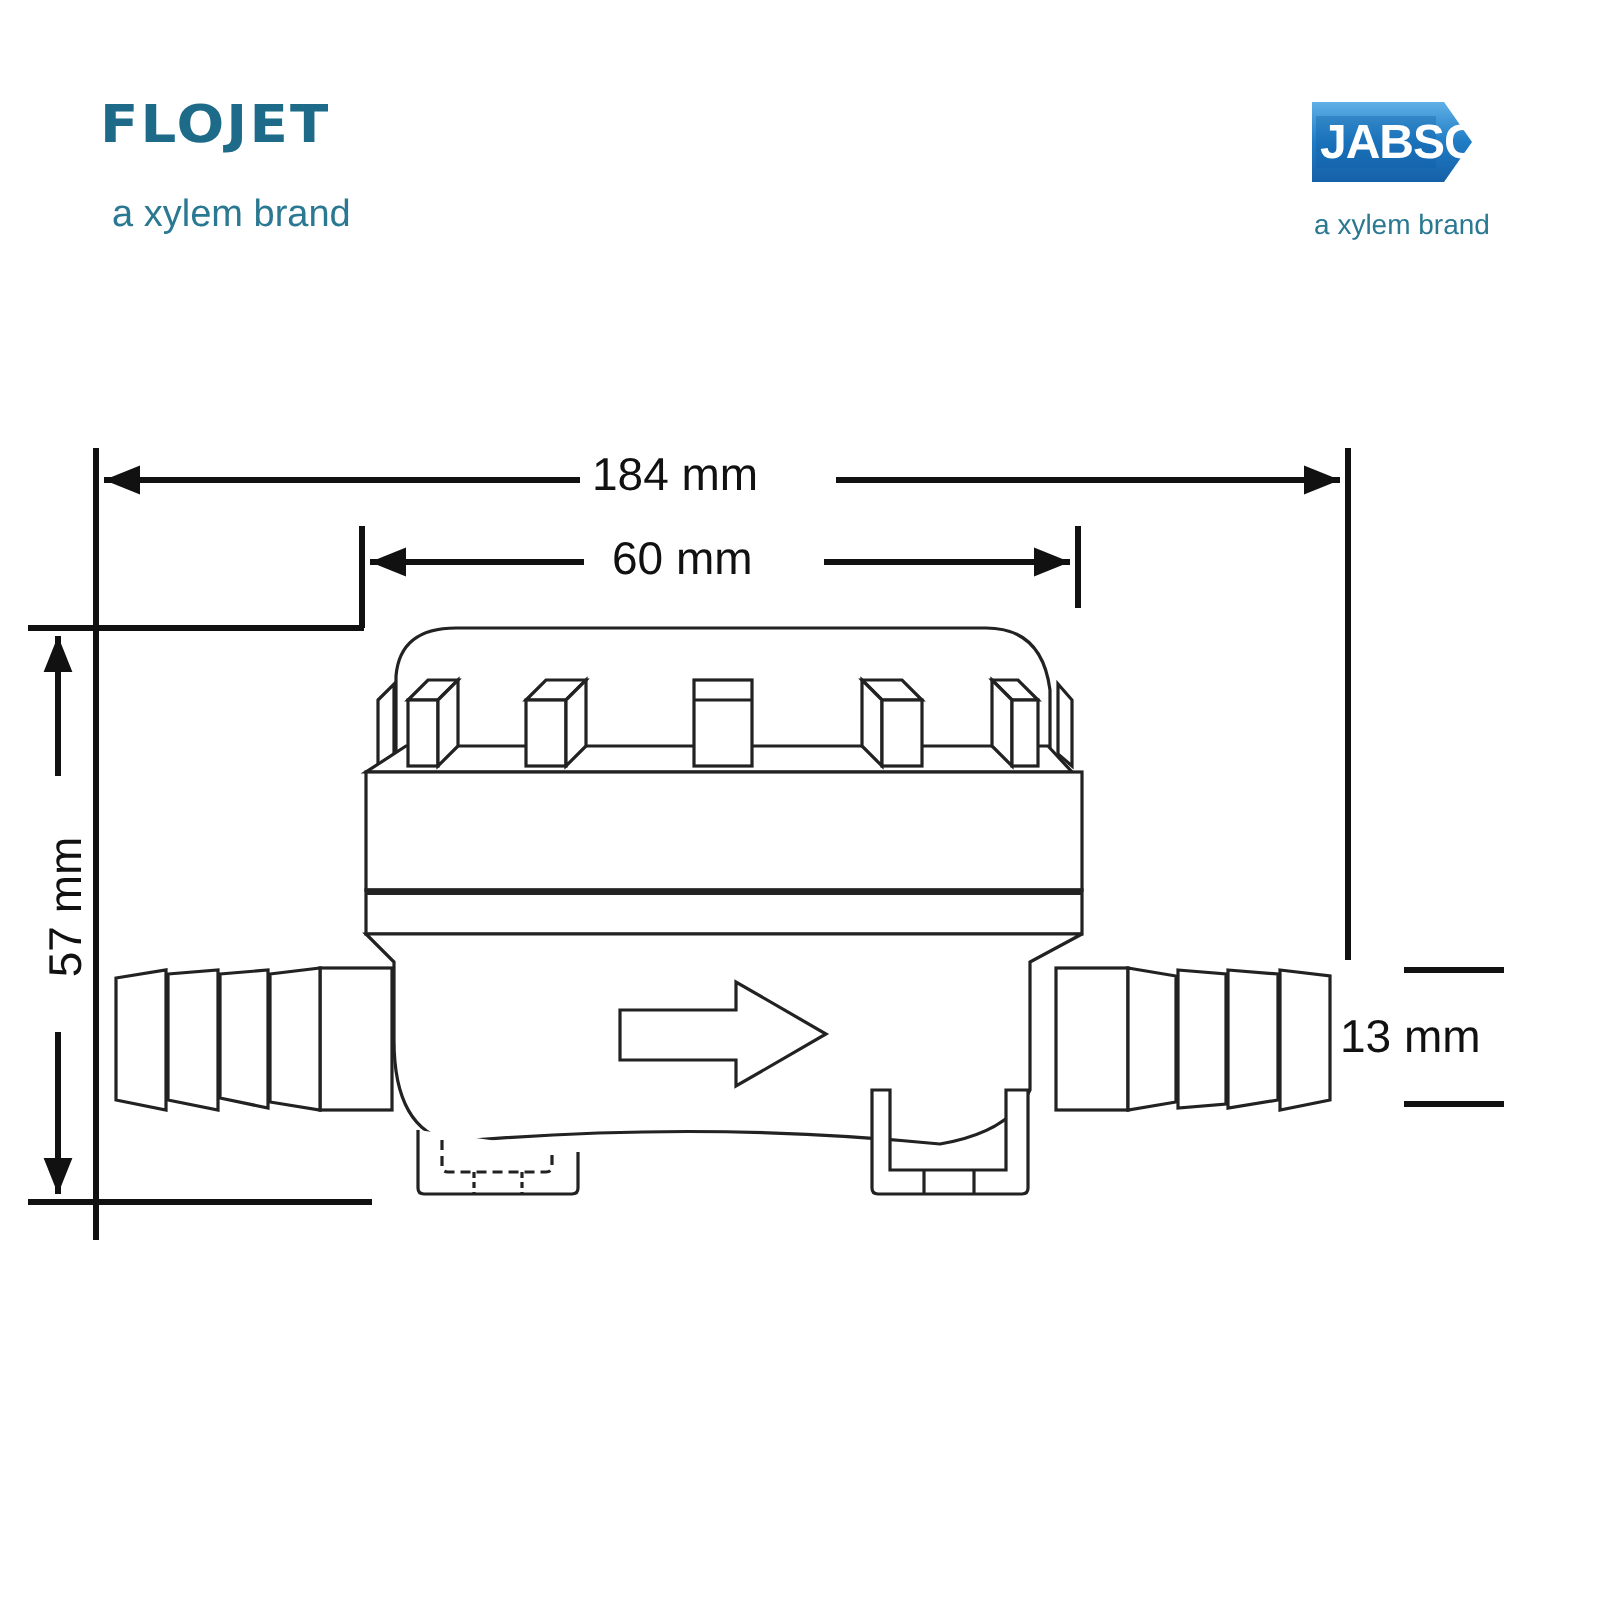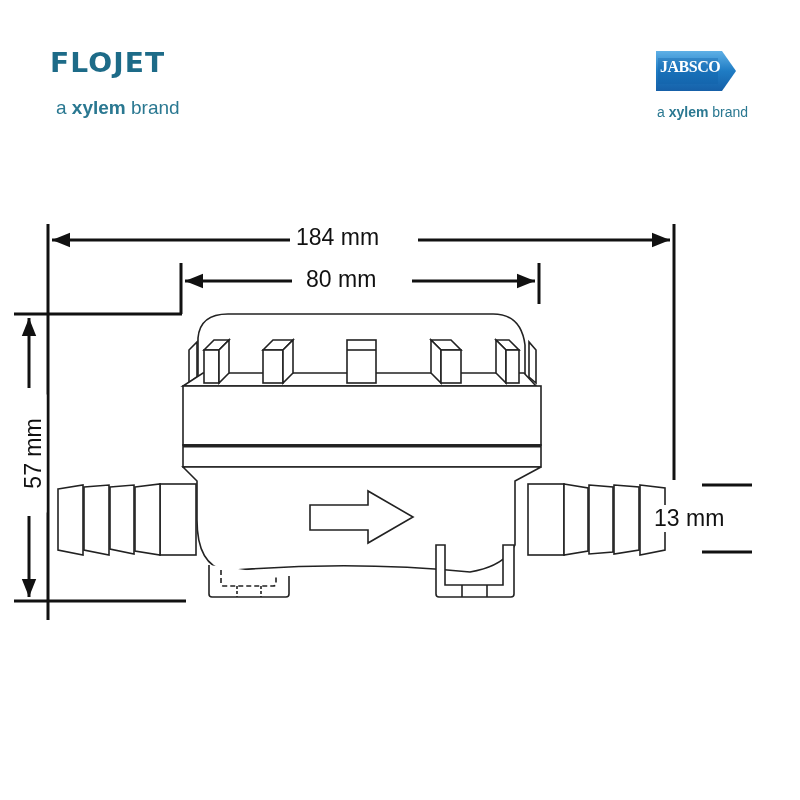--- a/index.html
+++ b/index.html
@@ -1,22 +1,22 @@
 <!DOCTYPE html>
 <html><head>
 <meta charset="utf-8">
 <style>
   html, body { margin: 0; padding: 0; background: #ffffff; }
   body { width: 800px; height: 800px; position: relative; overflow: hidden; font-family: "Liberation Sans", sans-serif; }
   .abs { position: absolute; }
   .flojet-logo { left: 50px; top: 48px; font-family: "DejaVu Sans", sans-serif; font-weight: bold; font-size: 26px; letter-spacing: 1px; color: #1d6b88; transform: scaleX(1.08); transform-origin: left; }
   .xylem-left { left: 56px; top: 97px; font-size: 19px; color: #2a7891; }
-  .xylem-left b, .xylem-right b { font-weight: bold; }
+  .xylem-left b, .xylem-right b { font-weight: normal; }
   .jabsco-badge { left: 656px; top: 51px; width: 80px; height: 40px; }
-  .jabsco-text { left: 660px; top: 58px; font-family: Liberation Serif, serif; font-weight: bold; font-size: 16px; color: #ffffff; letter-spacing: -0.5px; }
+  .jabsco-text { left: 660px; top: 58px; font-family: Liberation Sans, sans-serif; font-weight: bold; font-size: 24px; color: #ffffff; letter-spacing: -0.5px; }
   .xylem-right { left: 657px; top: 104px; font-size: 14px; color: #2a7891; }
   .dim-label { font-size: 23px; color: #111; background: #fff; padding: 0 4px; }
   svg.drawing { position: absolute; left: 0; top: 0; }
 </style>
 </head>
 <body>
 
 <div class="abs flojet-logo">FLOJET</div>
 <div class="abs xylem-left"><span>a </span><b>xylem</b><span> brand</span></div>
 
@@ -116,15 +116,15 @@
 
     <path d="M436,545 L445,545 L445,585 L503,585 L503,545 L514,545 L514,594 Q514,597 511,597 L439,597 Q436,597 436,594 Z"></path>
     <line x1="462" y1="585" x2="462" y2="597"></line>
     <line x1="487" y1="585" x2="487" y2="597"></line>
 
     <polygon points="310,505 368,505 368,491 413,517 368,543 368,530 310,530"></polygon>
   </g>
 </svg>
 
 <div class="abs dim-label" style="left:292px; top:224px;">184 mm</div>
-<div class="abs dim-label" style="left:302px; top:266px;">80 mm</div>
+<div class="abs dim-label" style="left:302px; top:266px;">60 mm</div>
 <div class="abs dim-label" style="left:-26px; top:440px; transform: rotate(-90deg); transform-origin: center; width:110px; text-align:center;">57 mm</div>
-<div class="abs dim-label" style="left:650px; top:505px;">13 mm</div>
+<div class="abs dim-label" style="left:666px; top:505px;">13 mm</div>
 
 </body></html>

